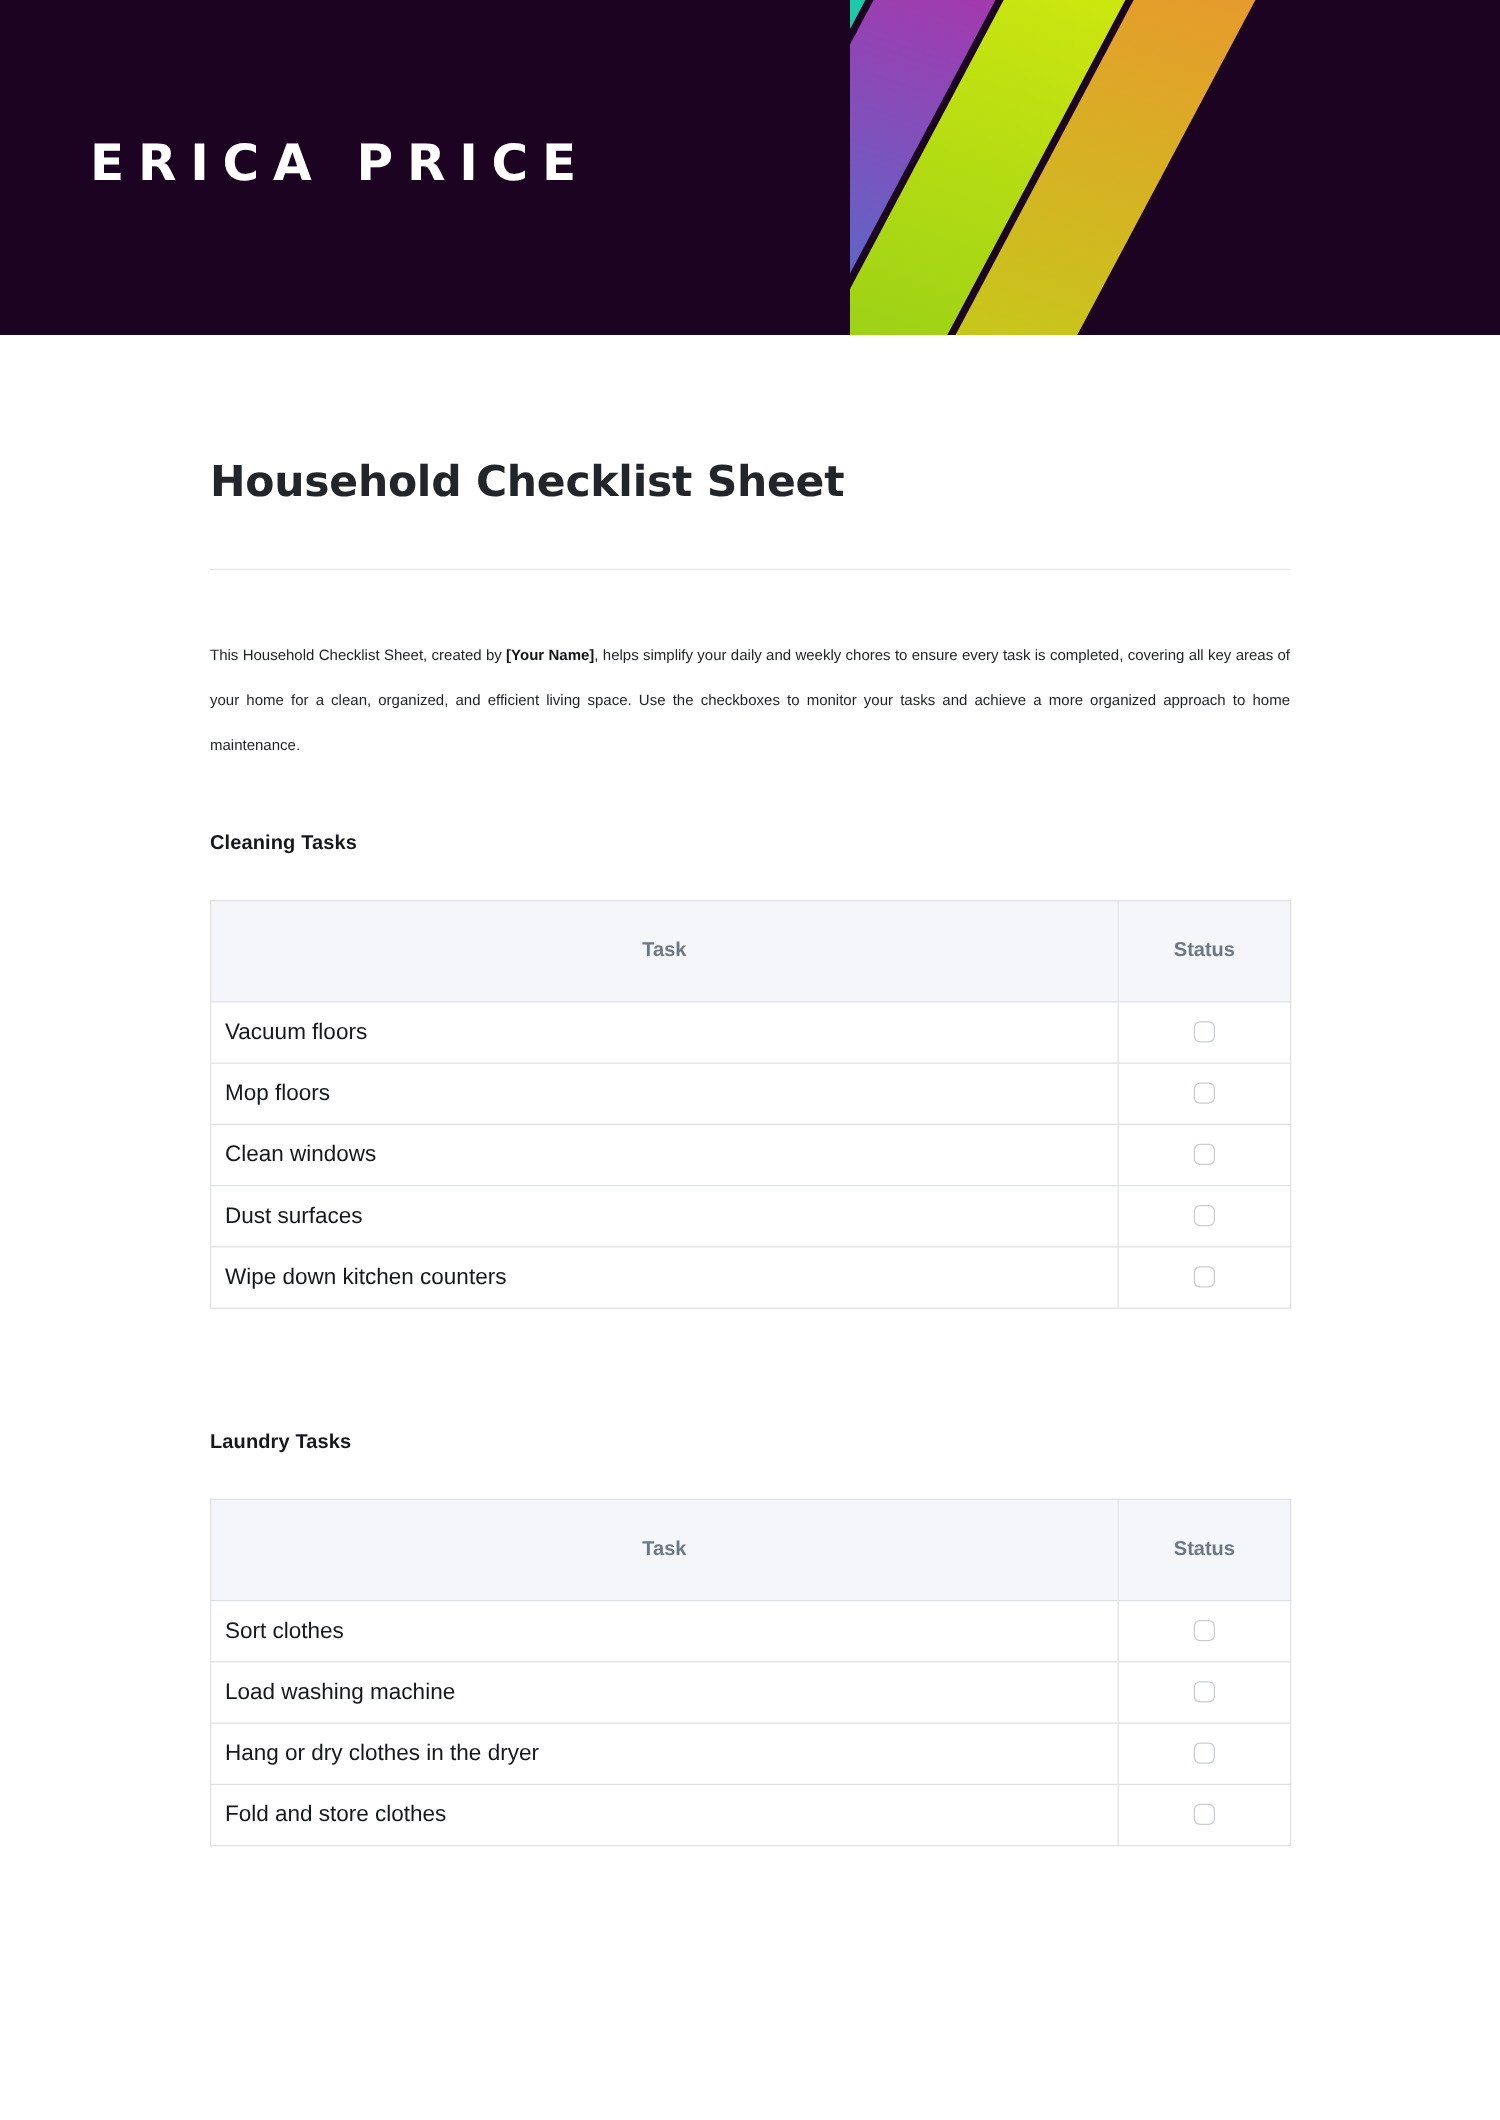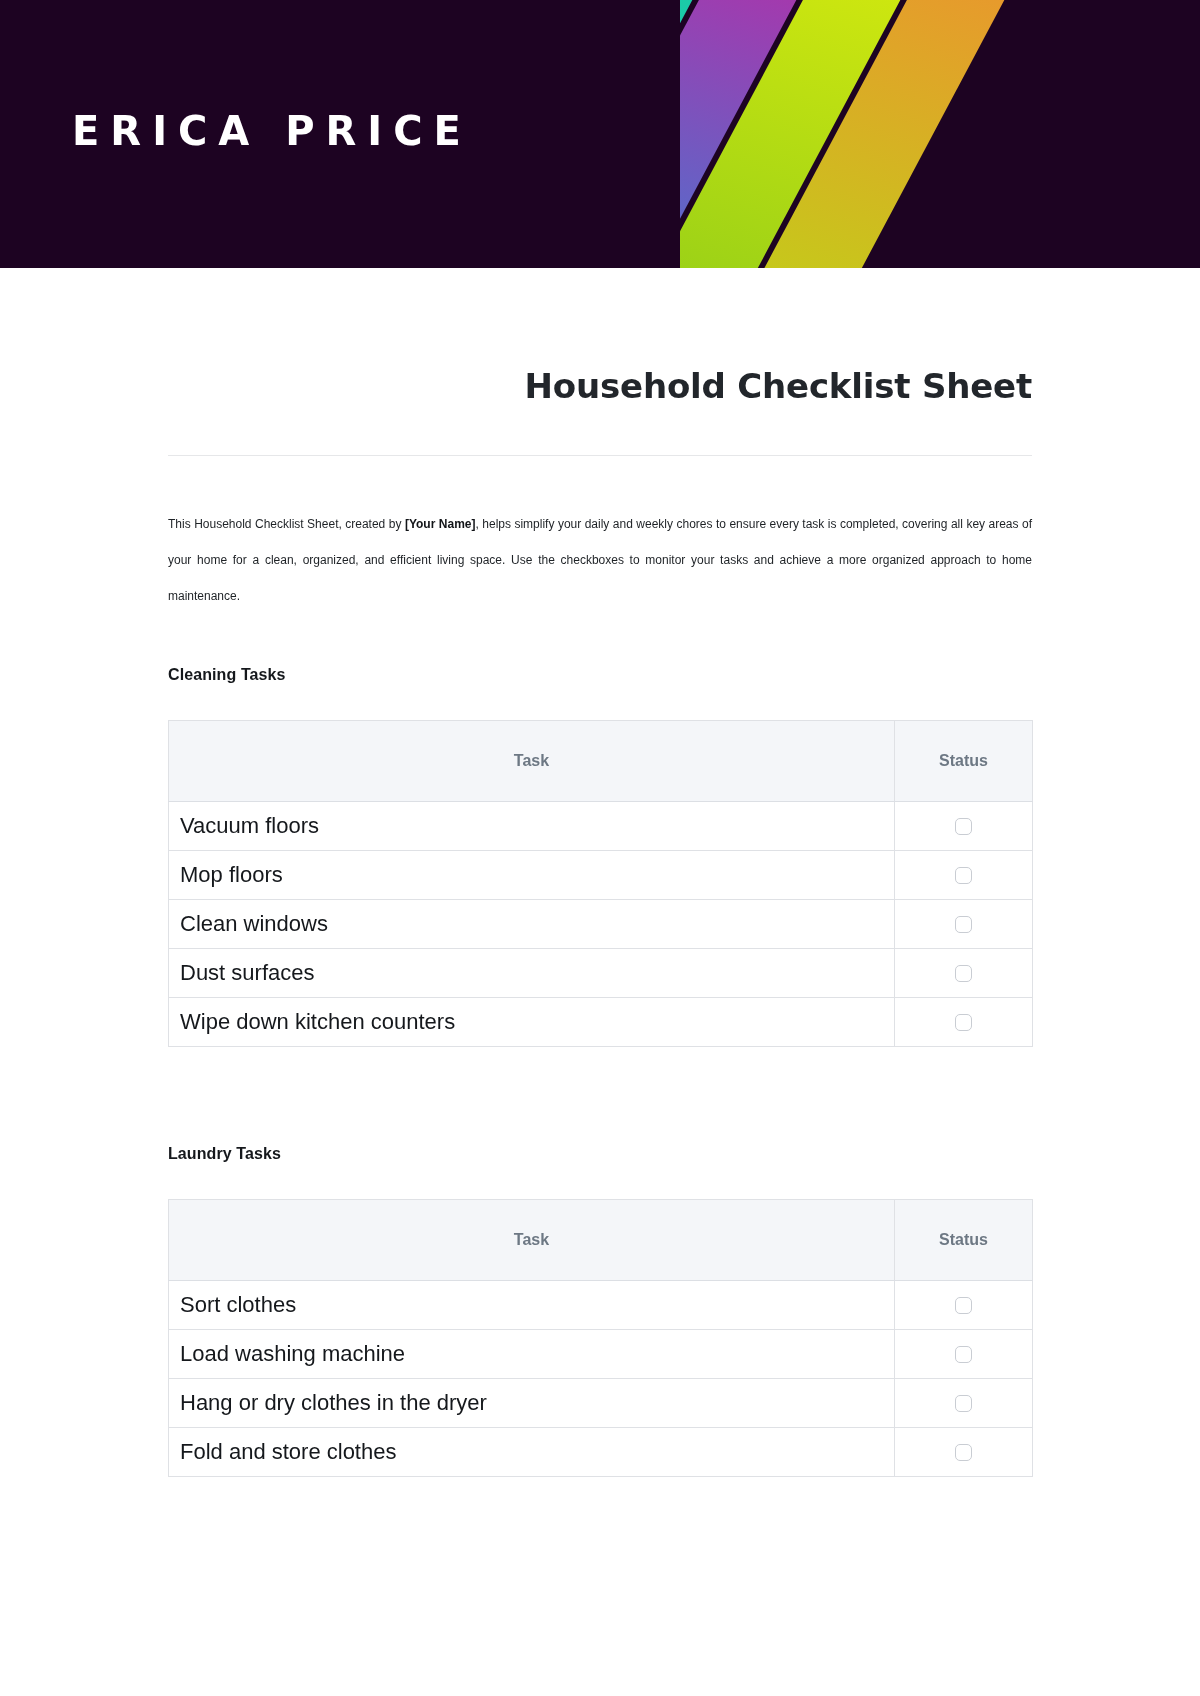--- a/index.html
+++ b/index.html
@@ -62,21 +62,21 @@
     width: 864px;
     margin: 0 auto;
     padding-top: 98px;
   }
 
   .doc-title {
     font-family: "DejaVu Sans", sans-serif;
     font-weight: 700;
     font-size: 34px;
     color: #22262b;
-    text-align: right;
+    text-align: left;
     margin: 0;
     line-height: 1.2;
     letter-spacing: -0.2px;
   }
 
   .title-rule {
     height: 1px;
     background: #e6e7e9;
     margin: 48px 0 0 0;
     width: 100%;
@@ -120,21 +120,21 @@
     font-size: 16px;
     font-weight: 700;
     text-align: center;
     height: 48px;
     padding: 16px;
     border-bottom: 1px solid #dcdfe4;
   }
   table.checklist tbody td.task-cell {
     height: 48px;
     padding: 0 0 0 11px;
-    font-size: 22px;
+    font-size: 18px;
     color: #15181c;
     vertical-align: middle;
     text-align: left;
   }
   table.checklist tbody td.status-cell {
     height: 48px;
     padding: 0;
     text-align: center;
     vertical-align: middle;
   }

